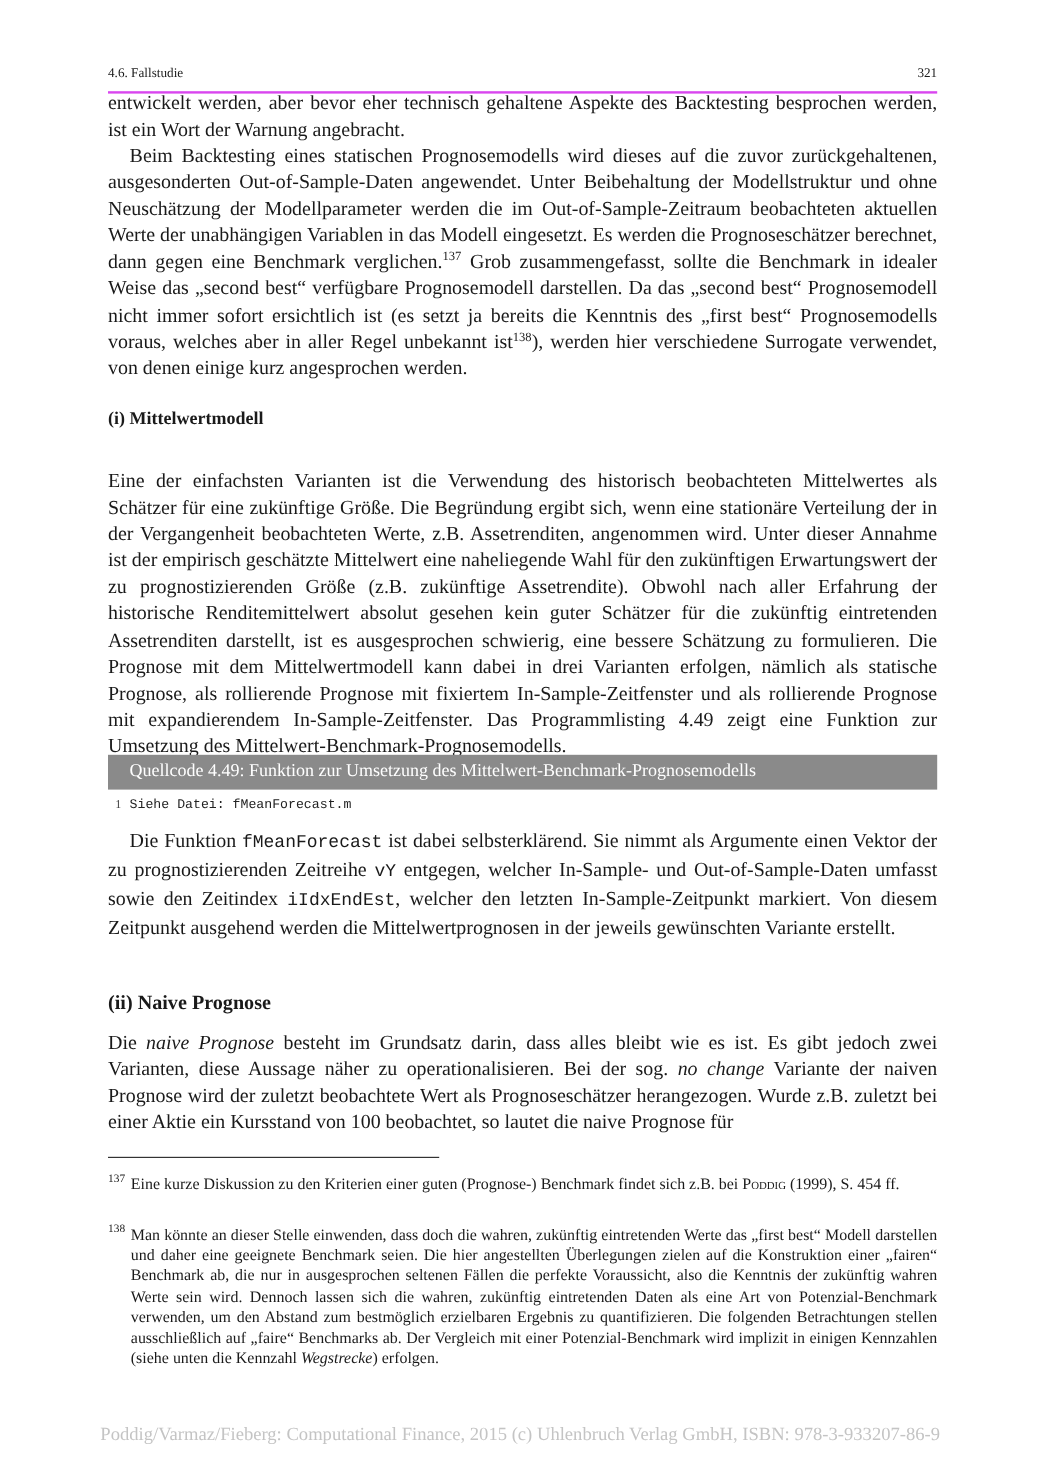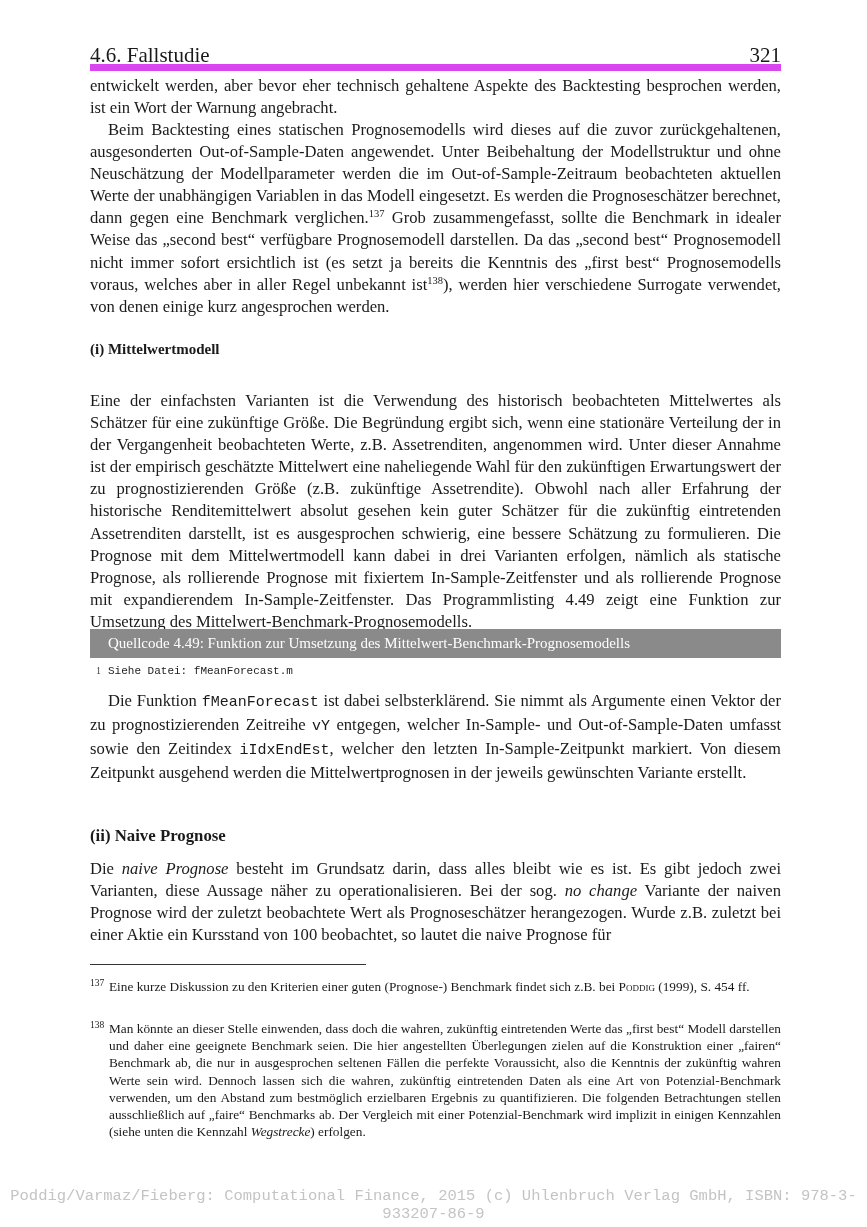--- a/index.html
+++ b/index.html
@@ -1,20 +1,20 @@
 <!DOCTYPE html>
 <html><head>
 <meta charset="utf-8">
 <style>
   html, body { margin: 0; padding: 0; background: #ffffff; }
   body { width: 867px; height: 1227px; position: relative; overflow: hidden;
          font-family: "Liberation Serif", serif; color: #1a1a1a; }
   .page { position: absolute; left: 90px; top: 0; width: 691px; }
-  .running-head { position: absolute; top: 42px; left: 0; width: 691px; height: 22px;
-                  border-bottom: 7px solid #d946ef; font-size: 21px; }
+  .running-head { position: absolute; top: 54px; left: 0; width: 691px; height: 22px;
+                  border-bottom: 2px solid #d946ef; font-size: 11px; }
   .running-head .left { position: absolute; left: 0; top: 1px; }
   .running-head .right { position: absolute; right: 0; top: 1px; }
   .body-text { font-size: 16.6px; line-height: 22.1px; text-align: justify; margin: 0; }
   .indent { text-indent: 18px; }
   .p1 { position: absolute; top: 75px; left: 0; width: 691px; }
   .p2 { position: absolute; top: 119px; left: 0; width: 691px; }
   .h1 { position: absolute; top: 341px; left: 0; font-weight: bold; font-size: 15px; }
   .p3 { position: absolute; top: 374px; left: 0; width: 691px; margin-top: 16px; }
   .code-caption { position: absolute; top: 629px; left: 0; width: 691px; height: 29px;
                   background: #8a8a8a; color: #ffffff; font-size: 15px; line-height: 29px;
@@ -30,21 +30,21 @@
   sup { font-size: 10.5px; line-height: 0; vertical-align: 6px; }
   .fn-rule { position: absolute; top: 964px; left: 0; width: 276px; border-top: 1px solid #333; }
   .footnote { position: absolute; left: 0; width: 691px; font-size: 13.3px; line-height: 17.2px;
               text-align: justify; }
   .footnote .num { position: absolute; left: 0; top: -3px; font-size: 9.5px; }
   .footnote .txt { display: block; margin-left: 19px; }
   .fn1 { top: 978px; }
   .fn2 { top: 1020px; }
   .smallcaps { font-variant: small-caps; }
   .watermark { position: absolute; top: 1187px; left: 0; width: 867px; text-align: center;
-               font-family: Liberation Mono, monospace; font-size: 15.5px; color: #c4c4c4; }
+               font-family: Liberation Serif, serif; font-size: 15.5px; color: #c4c4c4; }
   em { font-style: italic; }
 </style>
 </head>
 <body>
 
 <div class="page">
   <div class="running-head">
     <span class="left">4.6.  Fallstudie</span>
     <span class="right">321</span>
   </div>

